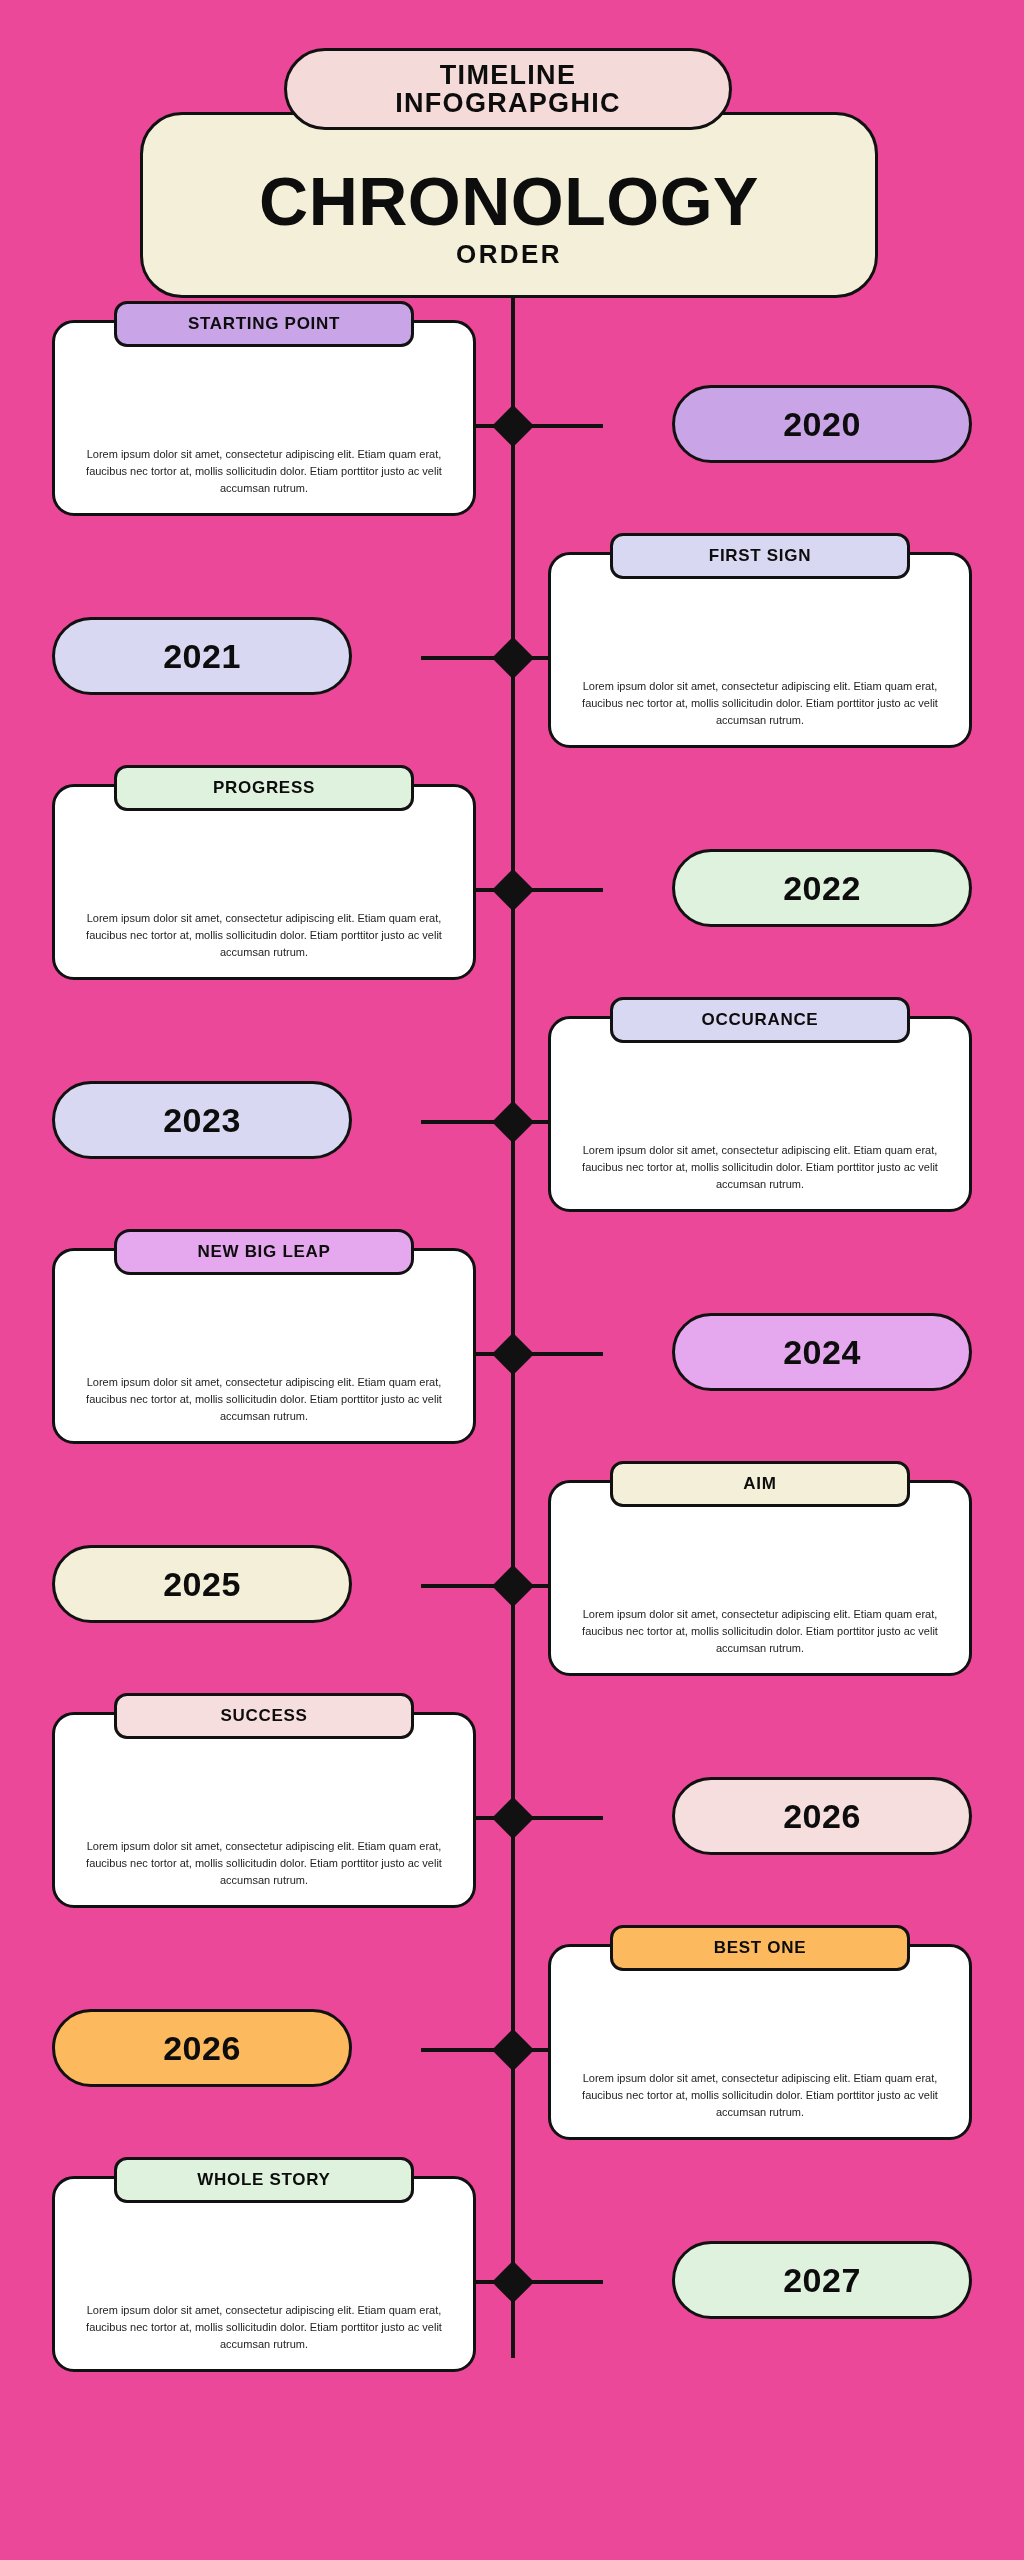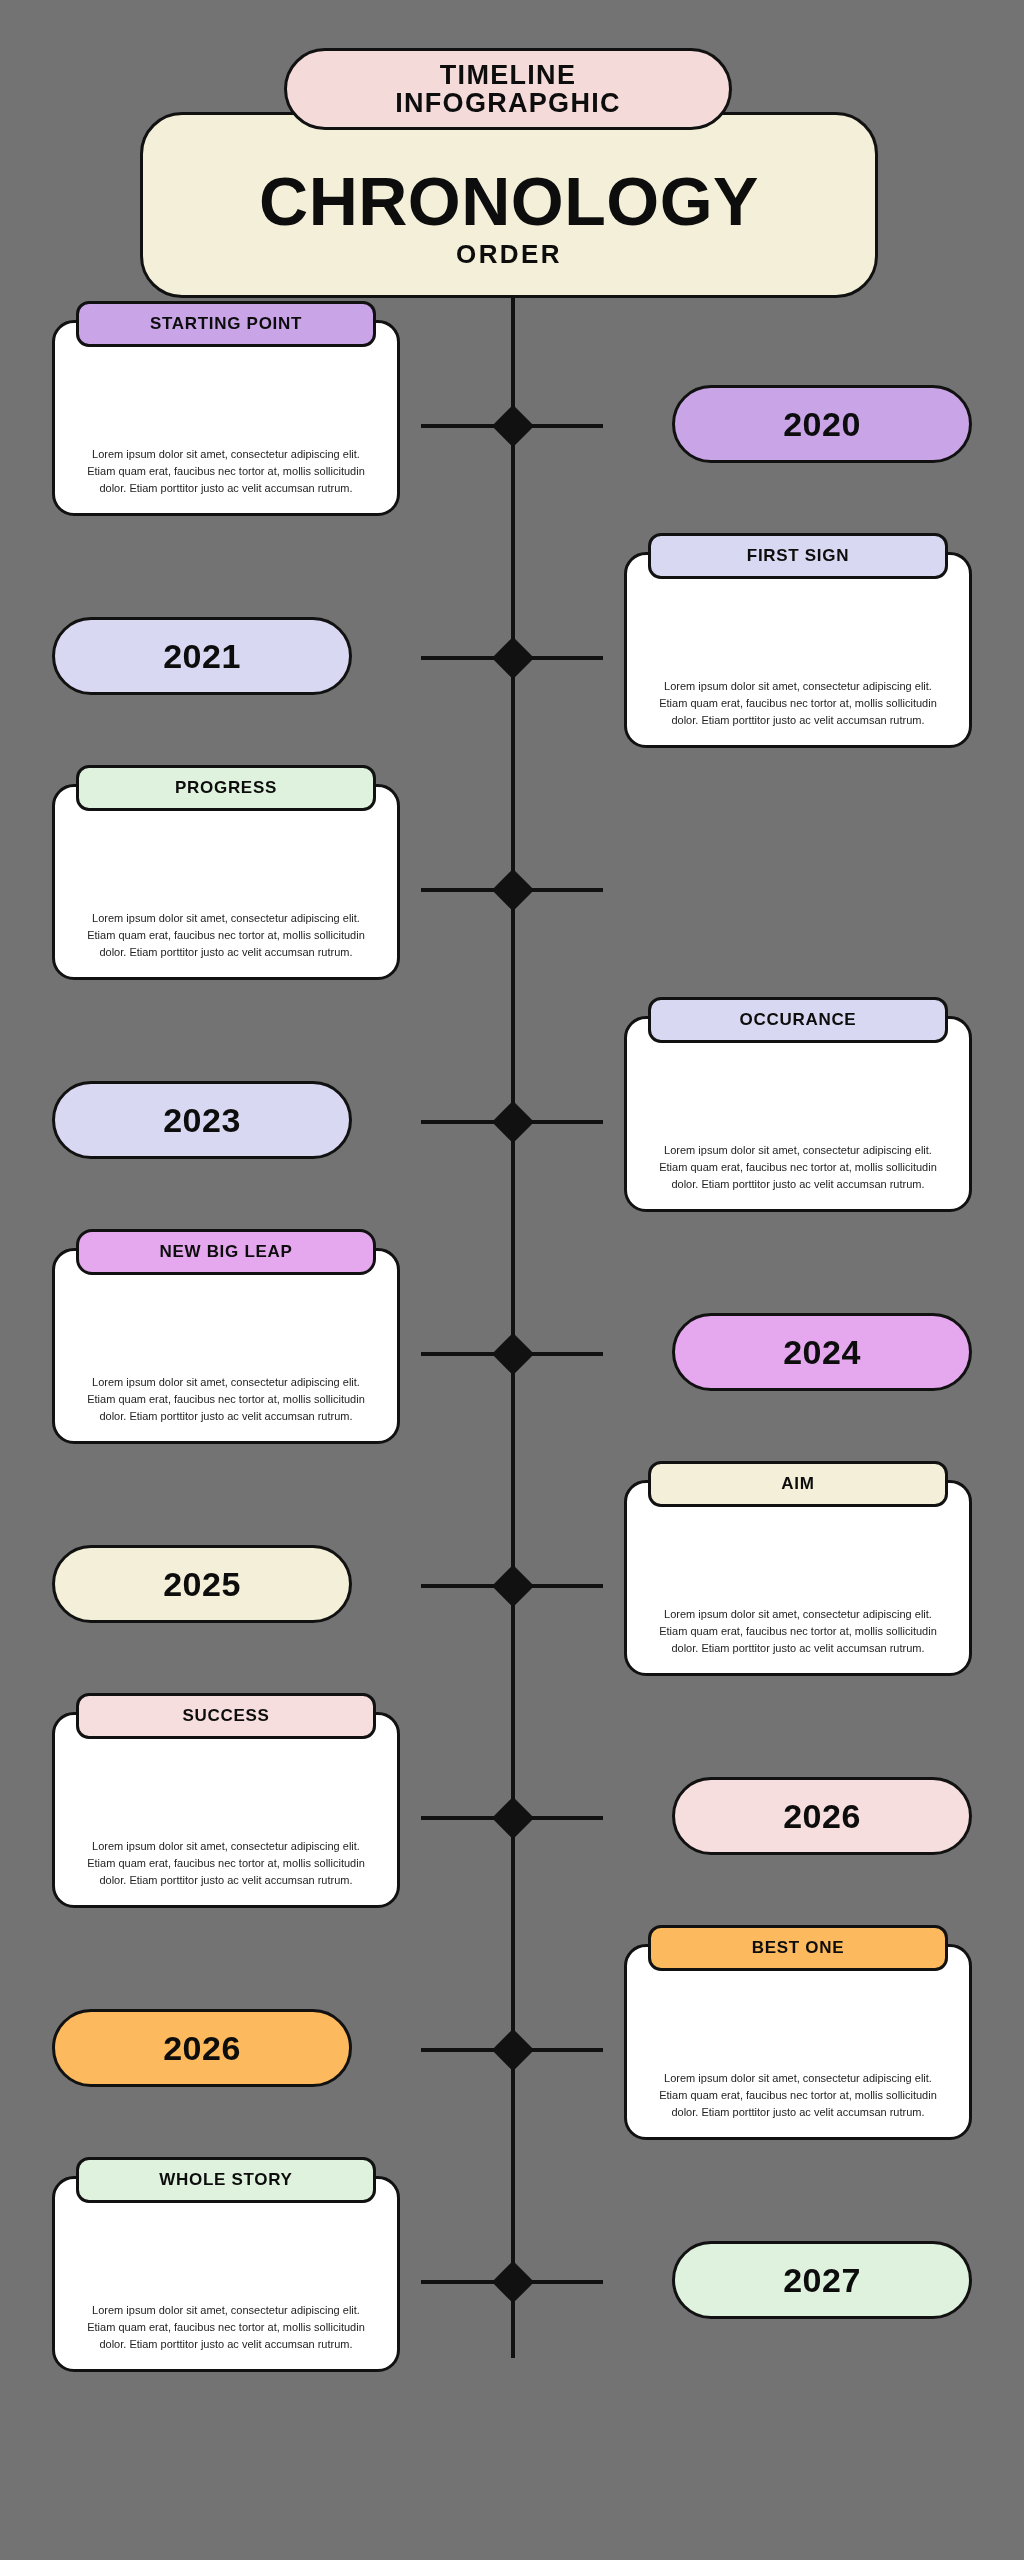--- a/index.html
+++ b/index.html
@@ -9,21 +9,21 @@
     height: 2560px;
     background: #ffffff;
     font-family: "Liberation Sans", sans-serif;
     overflow: hidden;
   }
 
   #page {
     position: relative;
     width: 1024px;
     height: 2560px;
-    background: #737373;
+    background: #ec4899;
   }
 
   
   .header-zone {
     position: relative;
     width: 1024px;
     height: 310px;
   }
 
   .title-badge {
@@ -128,21 +128,21 @@
     background: #111111;
     z-index: 2;
   }
   .conn.left  { right: 513px; width: 90px; }
   .conn.right { left: 513px;  width: 90px; }
 
   
   .desc-card {
     position: absolute;
     top: 10px;
-    width: 348px;
+    width: 424px;
     height: 196px;
     background: #ffffff;
     border: 3px solid #111111;
     border-radius: 22px;
     z-index: 4;
     display: flex;
     align-items: flex-end;
     justify-content: center;
     padding: 0 26px 16px 26px;
   }
@@ -255,20 +255,21 @@
         <div class="year-pill" style="background: rgb(216, 216, 242);">2021</div>
         <div class="node"></div>
       </div>
       <div class="row card-left">
         <div class="conn left"></div>
         <div class="conn right"></div>
         <div class="desc-card">
           <div class="label-chip" style="background: rgb(223, 242, 221);">PROGRESS</div>
           <div class="body">Lorem ipsum dolor sit amet, consectetur adipiscing elit. Etiam quam erat, faucibus nec tortor at, mollis sollicitudin dolor. Etiam porttitor justo ac velit accumsan rutrum.</div>
         </div>
+        <div class="year-pill" style="background: rgb(223, 242, 221);">2022</div>
         <div class="node"></div>
       </div>
       <div class="row card-right">
         <div class="conn left"></div>
         <div class="conn right"></div>
         <div class="desc-card">
           <div class="label-chip" style="background: rgb(216, 216, 242);">OCCURANCE</div>
           <div class="body">Lorem ipsum dolor sit amet, consectetur adipiscing elit. Etiam quam erat, faucibus nec tortor at, mollis sollicitudin dolor. Etiam porttitor justo ac velit accumsan rutrum.</div>
         </div>
         <div class="year-pill" style="background: rgb(216, 216, 242);">2023</div>

